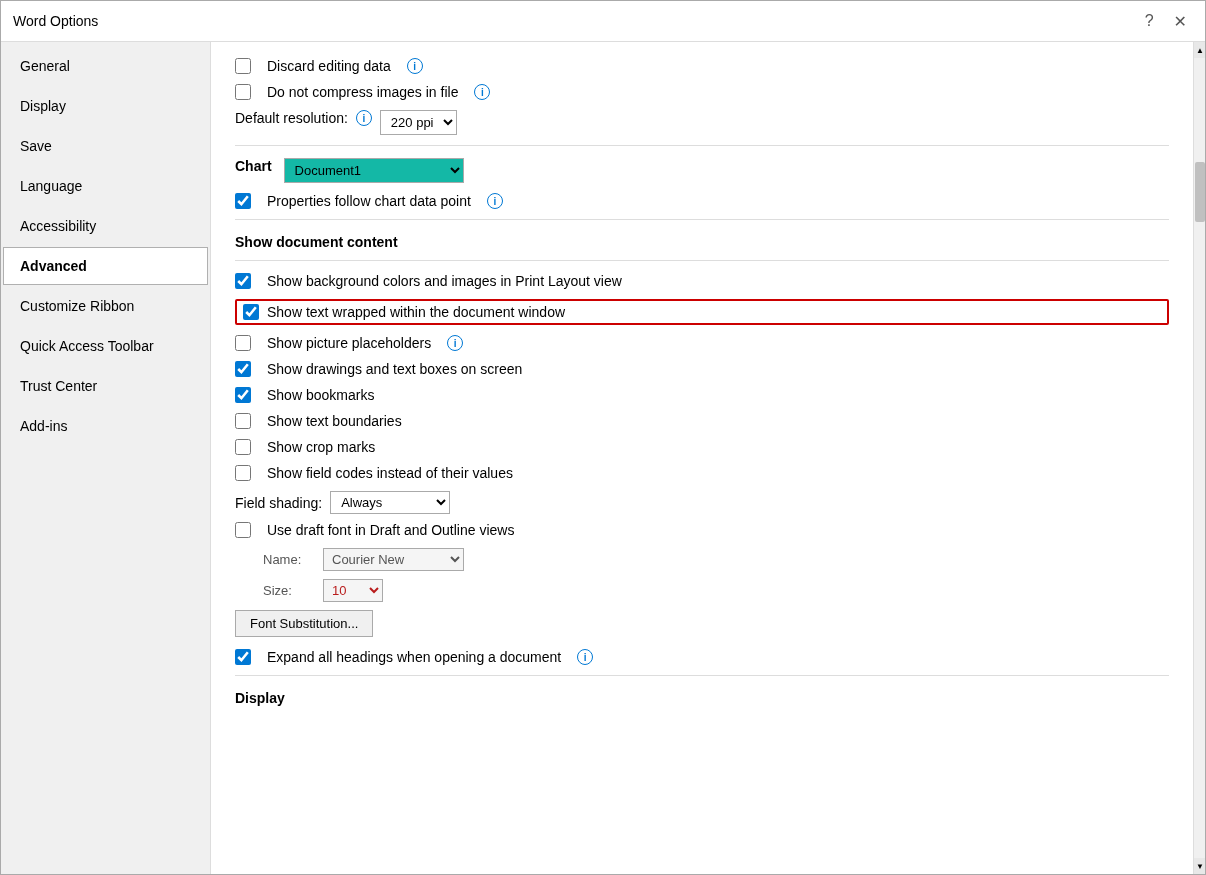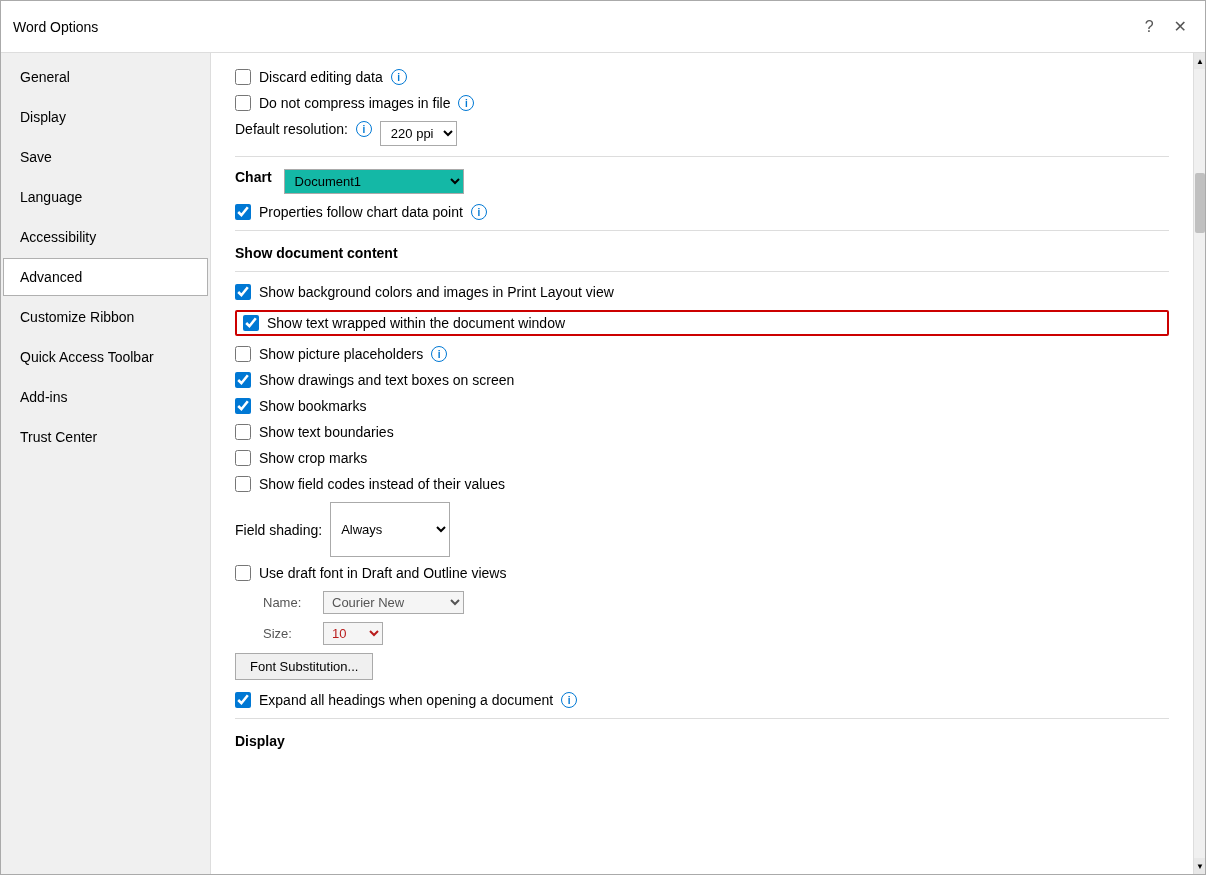--- a/index.html
+++ b/index.html
@@ -23,21 +23,21 @@
       flex-direction: column;
       box-shadow: 2px 2px 8px rgba(0,0,0,0.3);
     }
     .title-bar {
       display: flex;
       align-items: center;
       justify-content: space-between;
       padding: 8px 12px;
       background: #fff;
       border-bottom: 1px solid #ddd;
-      height: 52px;
+      height: 41px;
     }
     .title-bar-left {
       font-size: 14px;
       font-weight: 400;
       color: #000;
     }
     .title-bar-right {
       display: flex;
       gap: 8px;
       align-items: center;
@@ -71,21 +71,21 @@
       padding: 10px 16px;
       cursor: pointer;
       font-size: 14px;
       color: #000;
       border: 1px solid transparent;
       margin: 1px 2px;
     }
     .sidebar-item.active {
       background: #fff;
       border: 1px solid #b0b0b0;
-      font-weight: 400;
+      font-weight: 700;
     }
 
     
     .main-content {
       flex: 1;
       padding: 16px 24px;
       overflow-y: auto;
       background: #fff;
     }
 
@@ -117,21 +117,21 @@
       align-items: center;
       justify-content: center;
       font-size: 8px;
       cursor: pointer;
     }
 
     
     .form-row {
       display: flex;
       margin-bottom: 10px;
-      gap: 8px;
+      gap: 16px;
     }
     .form-row label {
       display: flex;
       align-items: center;
       gap: 6px;
       cursor: pointer;
     }
 
     .checkbox-input {
       width: 16px;
@@ -208,21 +208,21 @@
 
     .field-label-row {
       display: flex;
       align-items: center;
       gap: 8px;
       margin-bottom: 8px;
       margin-top: 8px;
     }
 
     .field-shading-select {
-      padding: 18px 6px;
+      padding: 2px 6px;
       border: 1px solid #aaa;
       background: #fff;
       font-size: 13px;
       min-width: 120px;
     }
 
     .font-row {
       display: flex;
       align-items: center;
       gap: 10px;
@@ -300,24 +300,24 @@
       <div class="sidebar-item active">
         <span>Advanced</span>
       </div>
       <div class="sidebar-item">
         <span>Customize Ribbon</span>
       </div>
       <div class="sidebar-item">
         <span>Quick Access Toolbar</span>
       </div>
       <div class="sidebar-item">
+        <span>Trust Center</span>
+      </div>
+      <div class="sidebar-item">
         <span>Add-ins</span>
-      </div>
-      <div class="sidebar-item">
-        <span>Trust Center</span>
       </div>
     </div>
 
     <div class="main-content">
 
       <div class="form-row">
         <input type="checkbox" class="checkbox-input" id="chk-discard" style="">
         <label for="chk-discard">
           <span>Discard editing data</span>
         </label>

